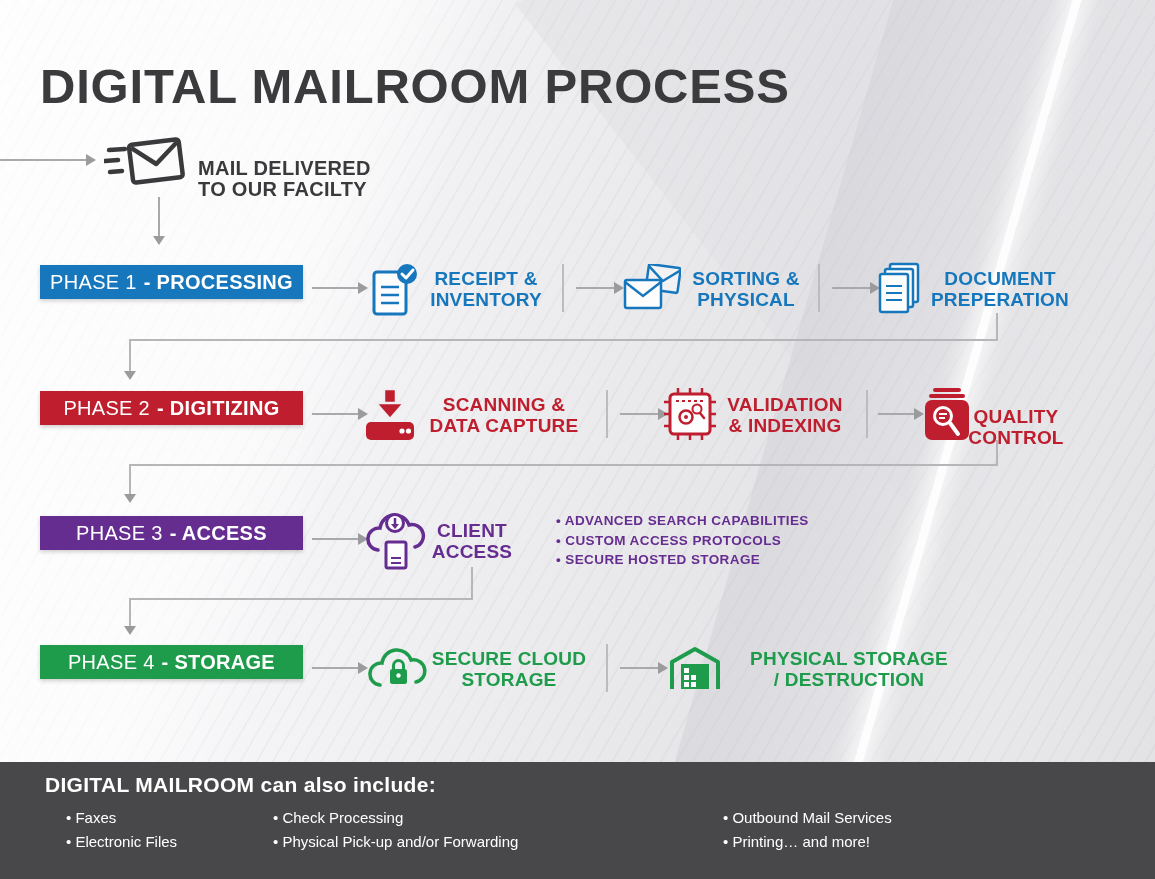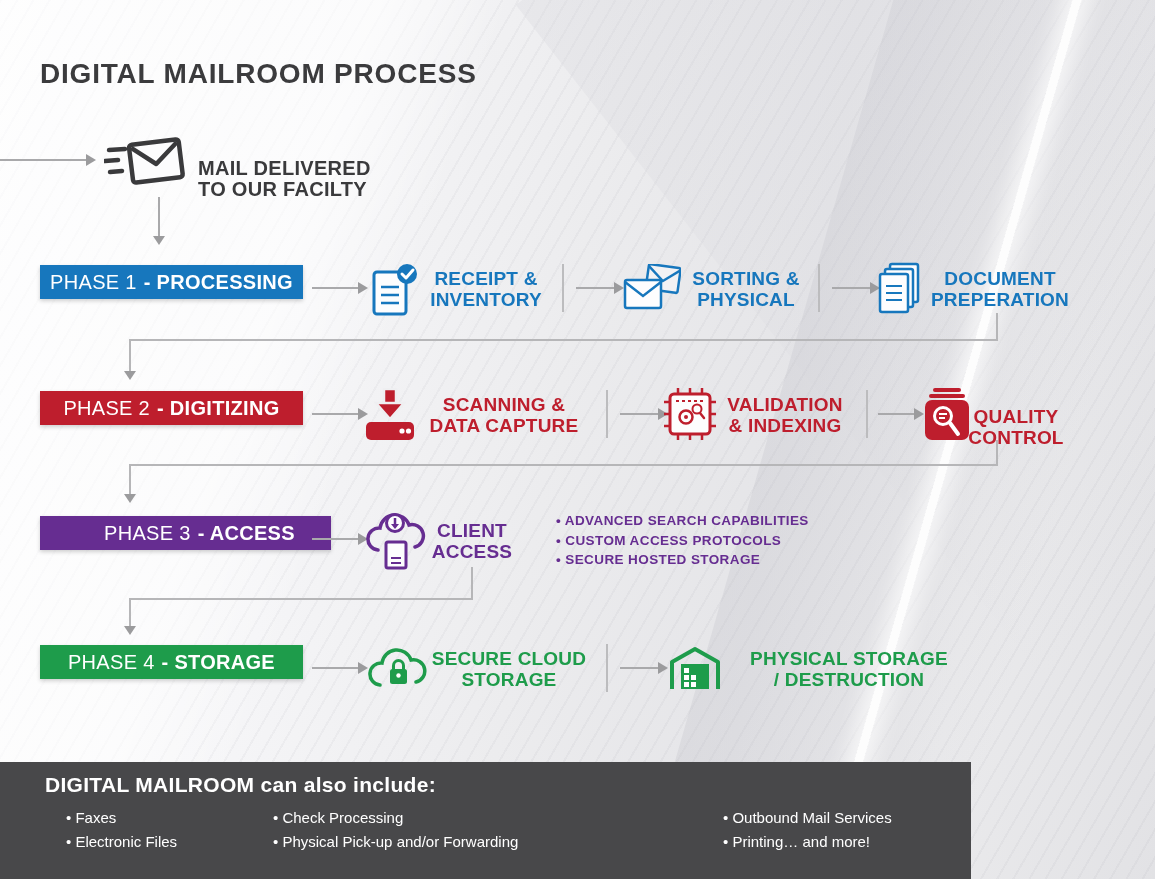--- a/index.html
+++ b/index.html
@@ -14,44 +14,44 @@
   .band-white{left:-430px; top:-160px; width:1000px; height:1250px; transform:rotate(20deg); transform-origin:top right;
     background:linear-gradient(90deg, rgba(255,255,255,0.65) 0 88%, rgba(255,255,255,0) 100%);}
   .band-gray{left:760px; top:-180px; width:430px; height:1350px; transform:rotate(16deg);
     background:linear-gradient(90deg, rgba(190,190,198,0.28), rgba(235,235,238,0) 70%);}
   .band-cross{left:700px; top:-320px; width:760px; height:860px; transform:rotate(-38deg);
     background:linear-gradient(180deg, rgba(212,212,218,0.30), rgba(255,255,255,0));}
   .streak{left:942px; top:-120px; width:9px; height:1150px; transform:rotate(16deg);
     background:rgba(255,255,255,0.92); box-shadow:0 0 20px 7px rgba(255,255,255,0.75);}
 
   .abs{position:absolute;}
-  .title{left:40px; top:58px; font-size:28px; font-weight:900; color:#3b3b3d; letter-spacing:0.8px;}
+  .title{left:40px; top:58px; font-size:49px; font-weight:900; color:#3b3b3d; letter-spacing:0.8px;}
 
   .intro-label{left:198px; top:158px; font-size:20px; font-weight:bold; color:#3a3a3c; line-height:21px; letter-spacing:0.3px;}
 
   .phase-box{left:40px; width:263px; height:34px; display:flex; align-items:center; justify-content:center;
     color:#fff; font-size:20px; letter-spacing:0.3px; box-shadow:0 2px 4px rgba(0,0,0,0.18);}
   .phase-box .tag{font-weight:400; margin-right:7px;}
   .phase-box .nm{font-weight:bold;}
-  .bg1{background:#1777BD;} .bg2{background:#BE1E2D;} .bg3{background:#662D91;padding-left:28px;} .bg4{background:#1E9C4B;}
+  .bg1{background:#1777BD;} .bg2{background:#BE1E2D;} .bg3{background:#662D91;} .bg4{background:#1E9C4B;}
   .c1{color:#1777BD;} .c2{color:#BE1E2D;} .c3{color:#662D91;} .c4{color:#1E9C4B;}
 
   .step-label{font-size:19px; font-weight:bold; line-height:21px; text-align:center; letter-spacing:0.2px;}
 
   .ar{height:2px; background:#a9a9ab;}
   .ar::after{content:""; position:absolute; right:-10px; top:-5px; width:0; height:0;
     border-left:10px solid #9b9b9d; border-top:6px solid transparent; border-bottom:6px solid transparent;}
   .dar{width:2px; background:#a9a9ab;}
   .dhead{width:0; height:0; border-top:9px solid #9b9b9d; border-left:6px solid transparent; border-right:6px solid transparent;}
   .sep{width:2px; height:48px; background:#bcbcbe;}
   .cline{background:#b6b6b8;}
 
   .bullets{left:556px; top:511px; font-size:13.5px; font-weight:bold; color:#662D91; line-height:19.5px; letter-spacing:0.4px;}
 
-  .footer{left:0; top:762px; width:971px; height:117px; background:#48484a; color:#fff;}
+  .footer{left:0; top:762px; width:1155px; height:117px; background:#48484a; color:#fff;}
   .footer-heading{left:45px; top:11px; font-size:21px; font-weight:bold; letter-spacing:0.3px;}
   .footer-col{top:44px; font-size:15px; line-height:23.5px; font-weight:400;}
   .fc1{left:66px;} .fc2{left:273px;} .fc3{left:723px;}
 </style>
 </head>
 <body>
 
 <div id="canvas">
 
   <div class="deco band-white"></div>

